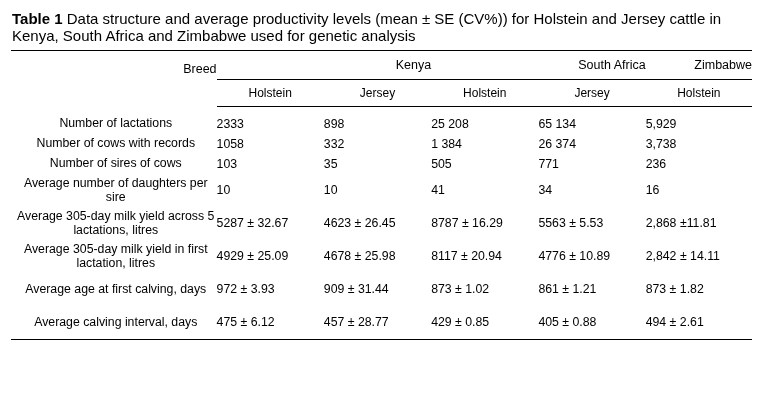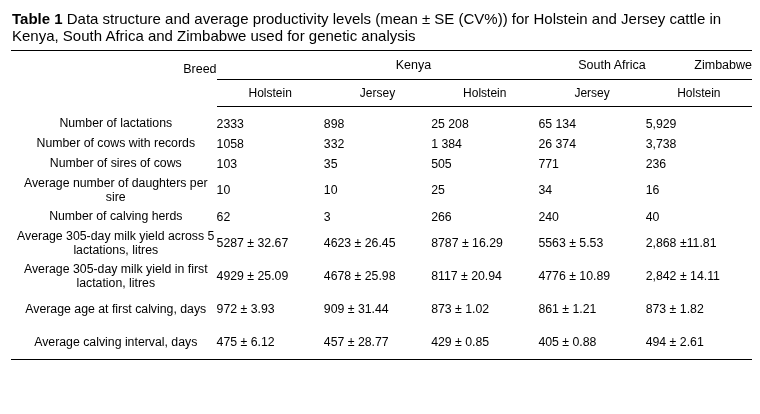--- a/index.html
+++ b/index.html
@@ -164,34 +164,26 @@
         <td>35</td>
         <td>505</td>
         <td>771</td>
         <td>236</td>
       </tr>
 
       <tr class="body-row two-line">
         <td class="rowlabel">Average number of daughters per sire</td>
         <td>10</td>
         <td>10</td>
-        <td>25</td>
+        <td>41</td>
         <td>34</td>
         <td>16</td>
       </tr>
 
 
-      <tr class="body-row">
-        <td class="rowlabel">Number of calving herds</td>
-        <td>62</td>
-        <td>3</td>
-        <td>266</td>
-        <td>240</td>
-        <td>40</td>
-      </tr>
 
       <tr class="body-row two-line">
         <td class="rowlabel">Average 305-day milk yield across 5 lactations, litres</td>
         <td>5287 ± 32.67</td>
         <td>4623 ± 26.45</td>
         <td>8787 ± 16.29</td>
         <td>5563 ± 5.53</td>
         <td>2,868 ±11.81</td>
       </tr>
 

